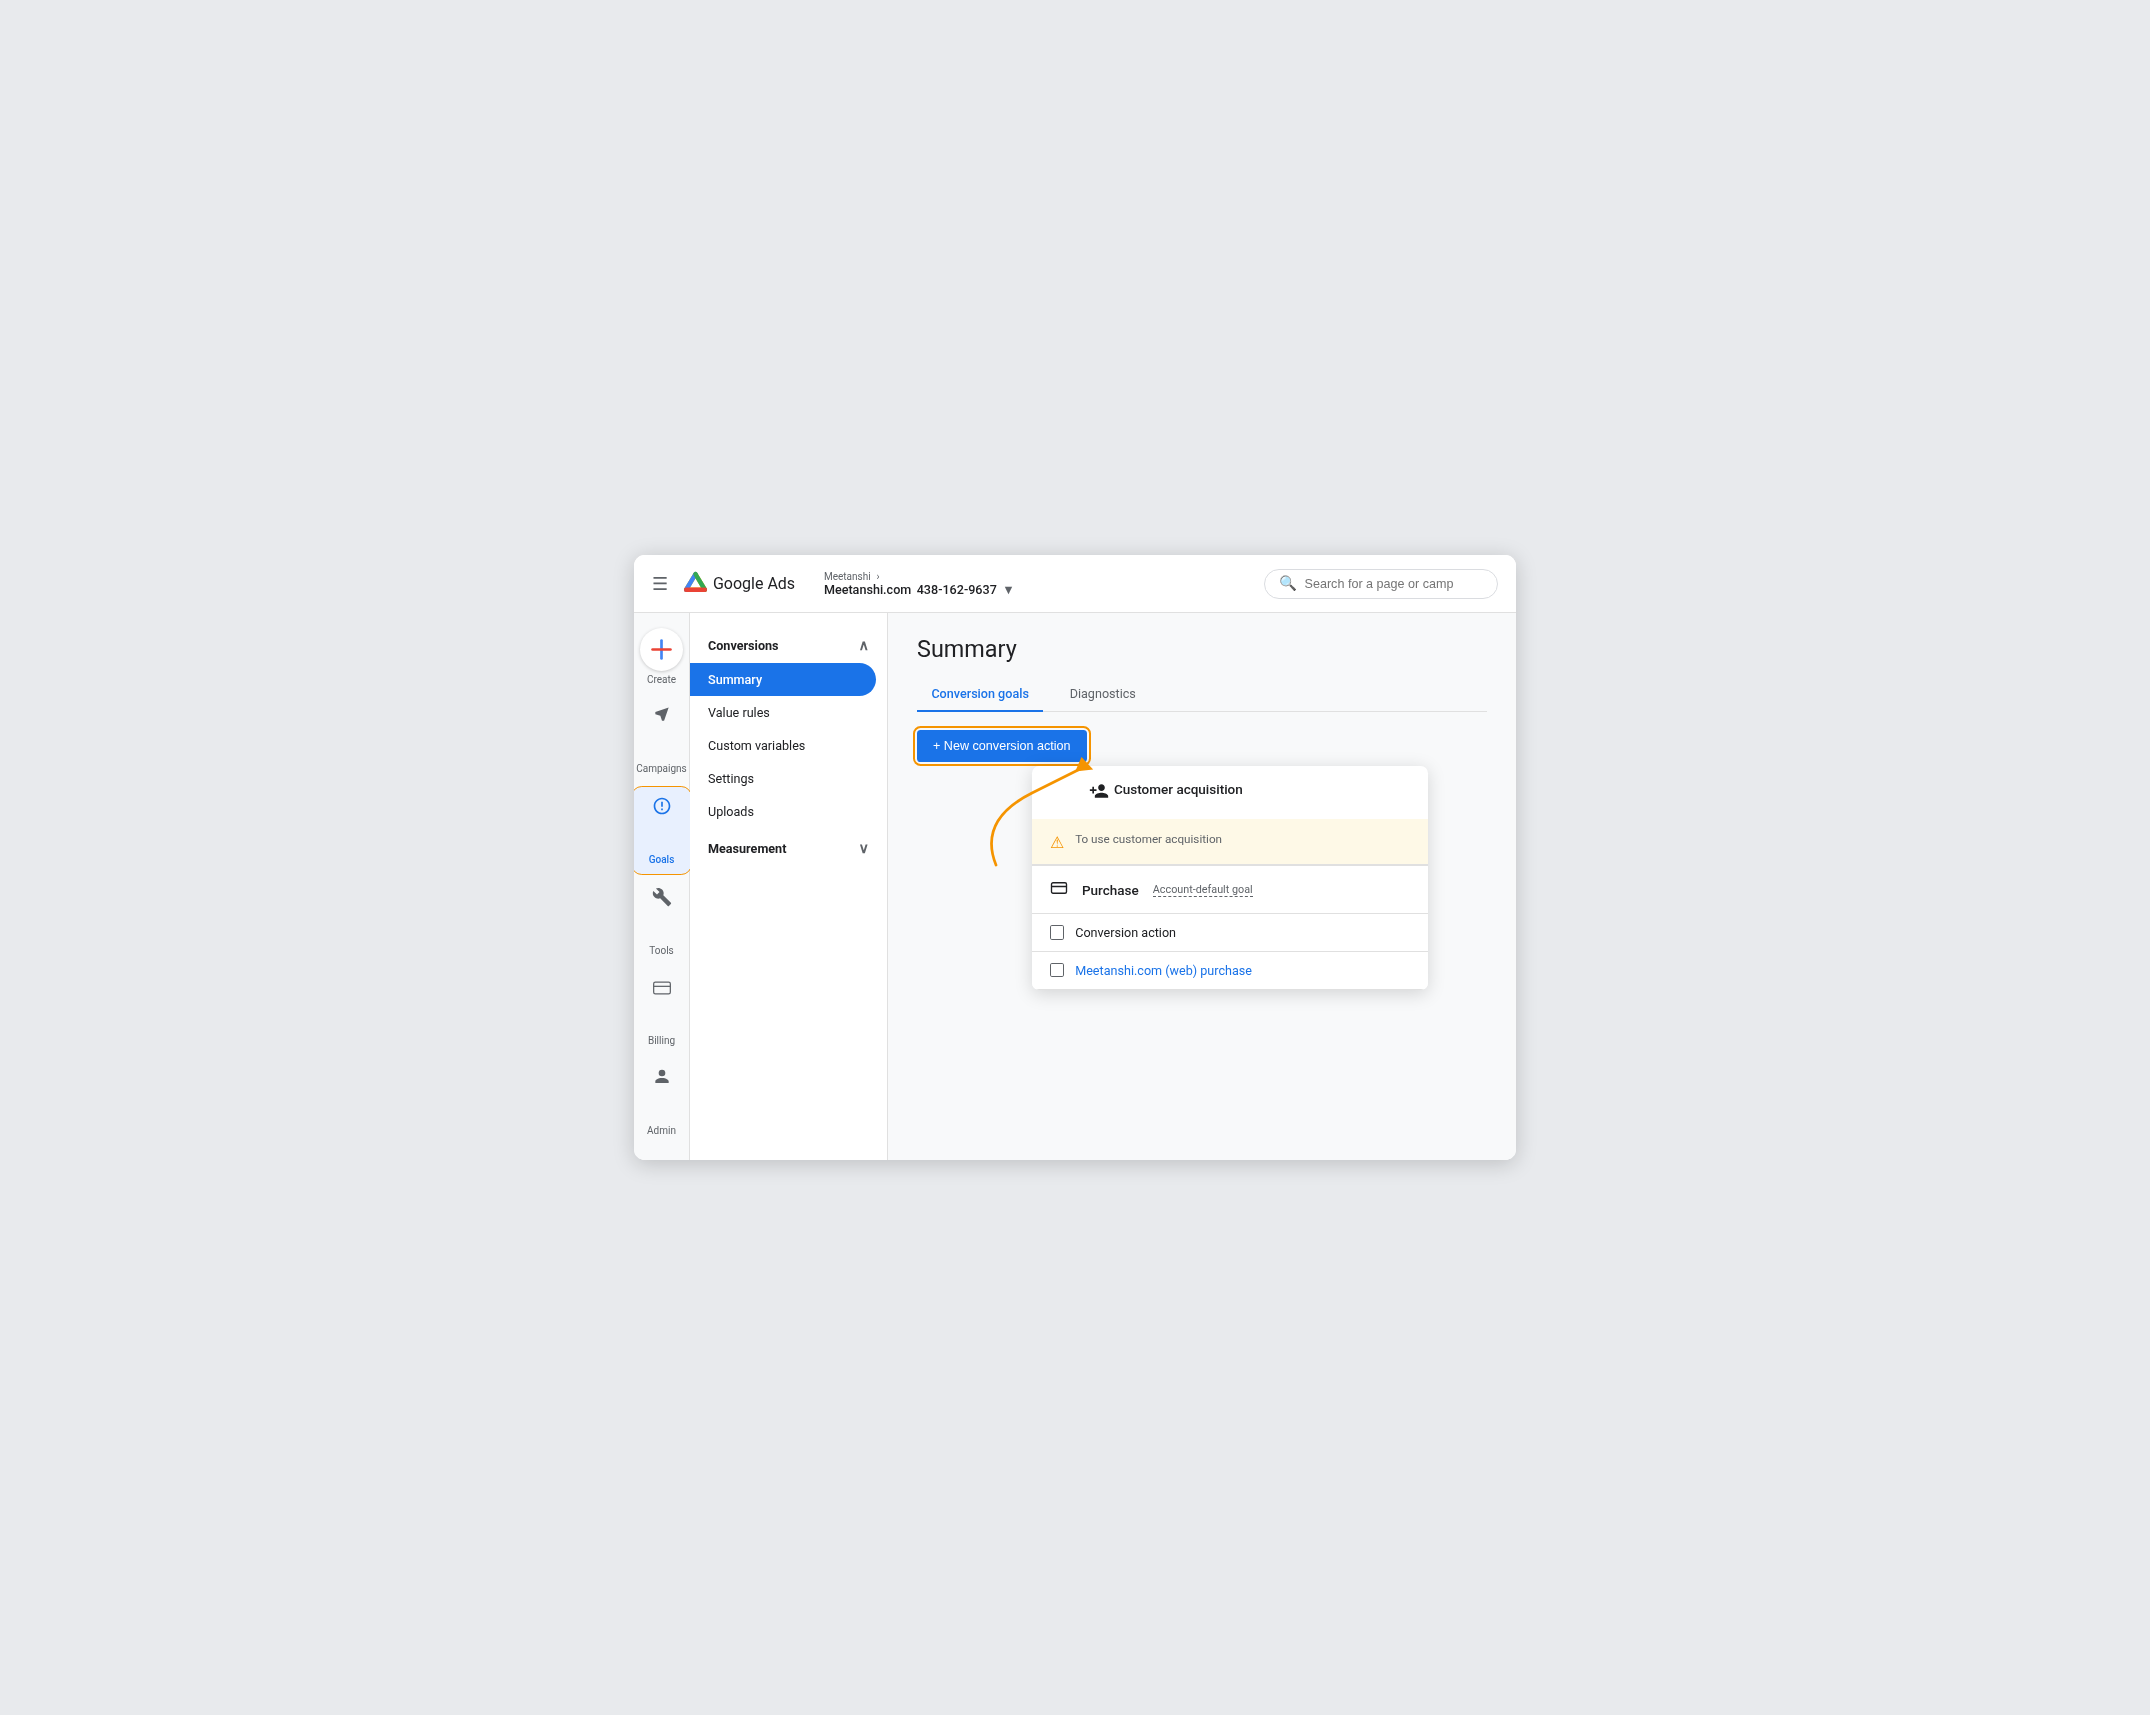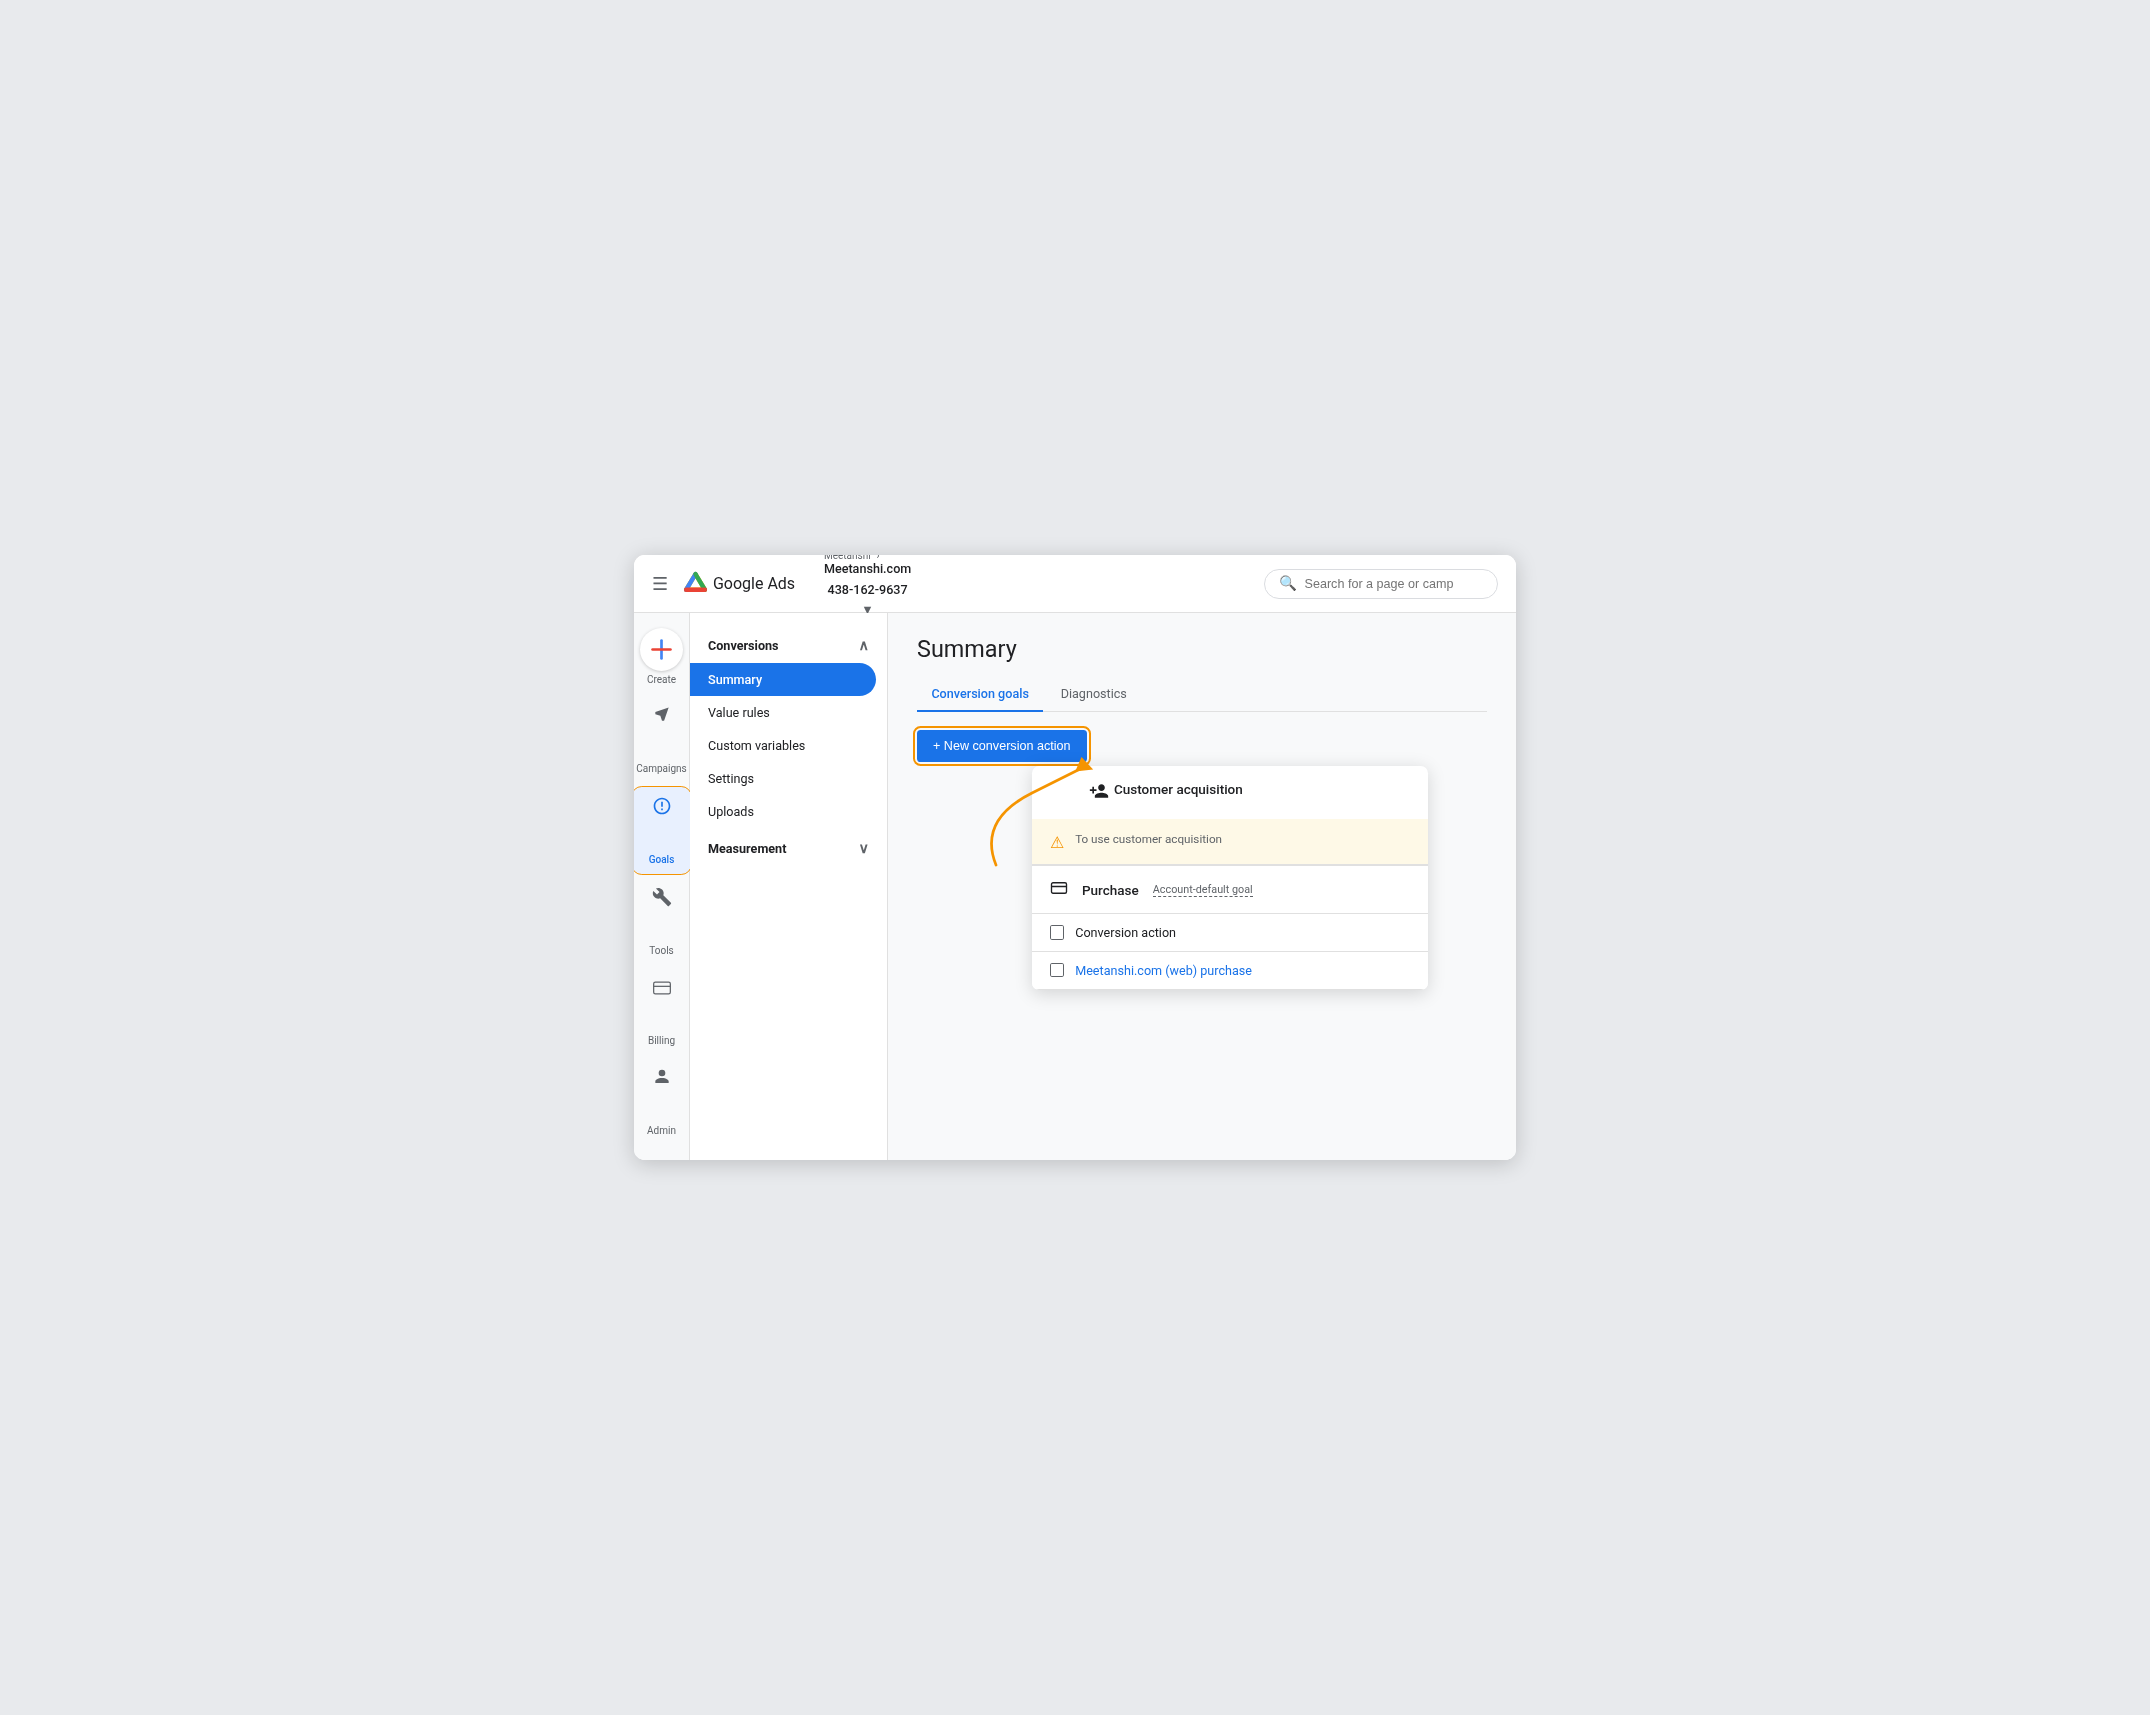--- a/index.html
+++ b/index.html
@@ -63,21 +63,20 @@
       gap: 6px;
     }
     .account-name-row {
       display: flex;
       align-items: center;
       gap: 5.4px;
       font-size: 12.6px;
       font-weight: 500;
       color: #202124;
       cursor: pointer;
-      flex-direction: column;
     }
     .account-chevron {
       font-size: 12.6px;
       color: #5f6368;
     }
     .search-bar {
       margin-left: auto;
       display: flex;
       align-items: center;
       border: 0.9px solid #dadce0;
@@ -214,21 +213,21 @@
       padding: 21.6px 29px 0;
     }
     .page-title {
       font-size: 23.4px;
       font-weight: 400;
       color: #202124;
       margin-bottom: 14.4px;
     }
     .tabs-row {
       display: flex;
-      gap: 3px;
+      gap: 12px;
       border-bottom: 0.9px solid #e0e0e0;
     }
     .tab {
       padding: 9px 14.4px;
       font-size: 12.6px;
       color: #5f6368;
       cursor: pointer;
       border-bottom: 2.7px solid transparent;
       margin-bottom: -0.9px;
     }

